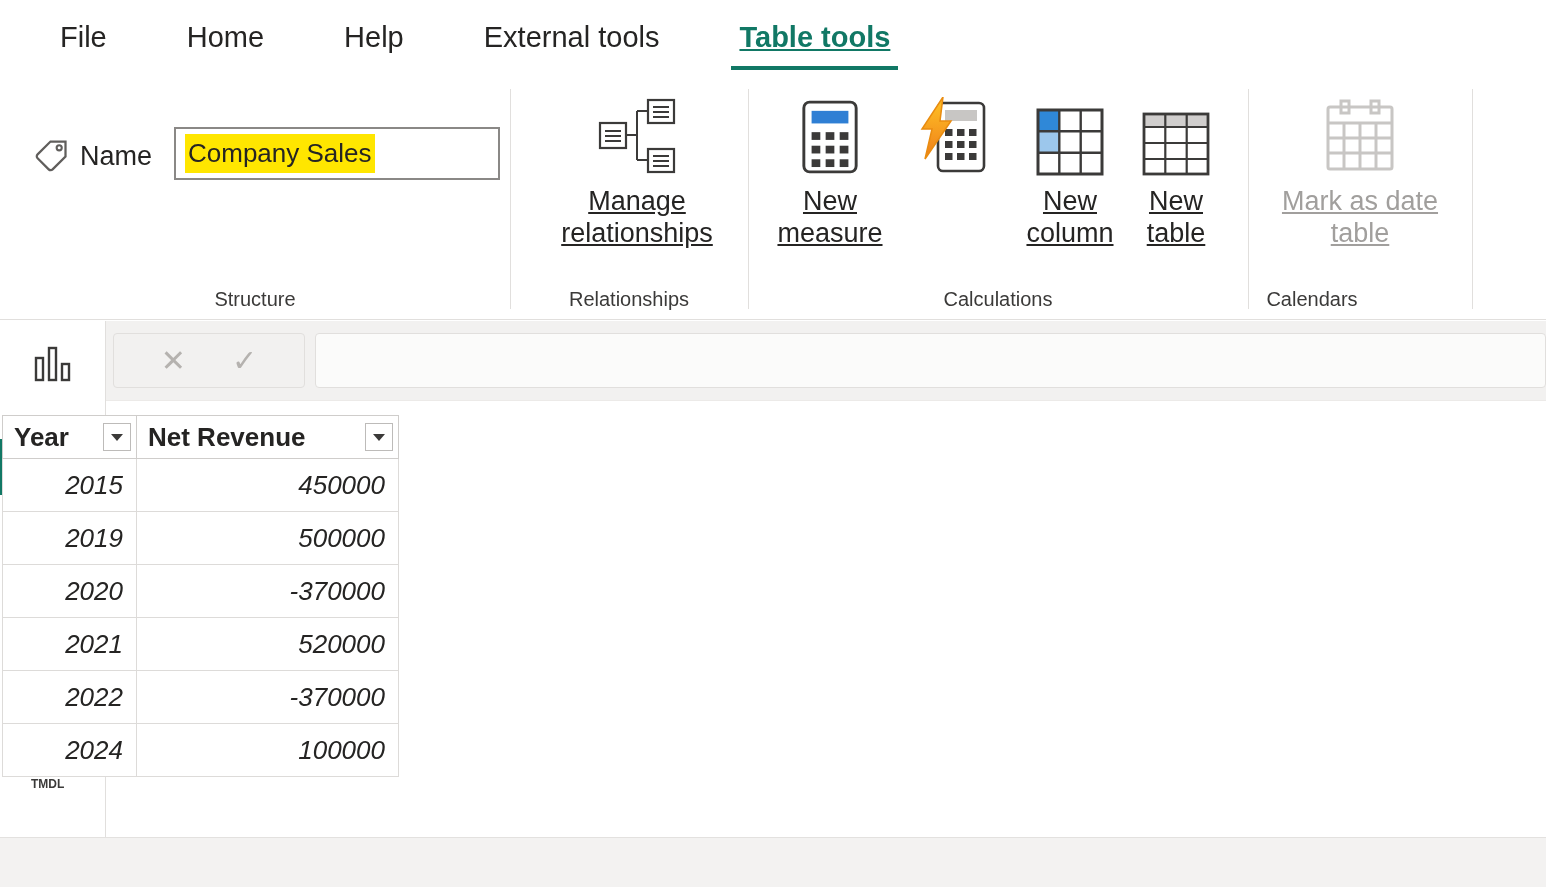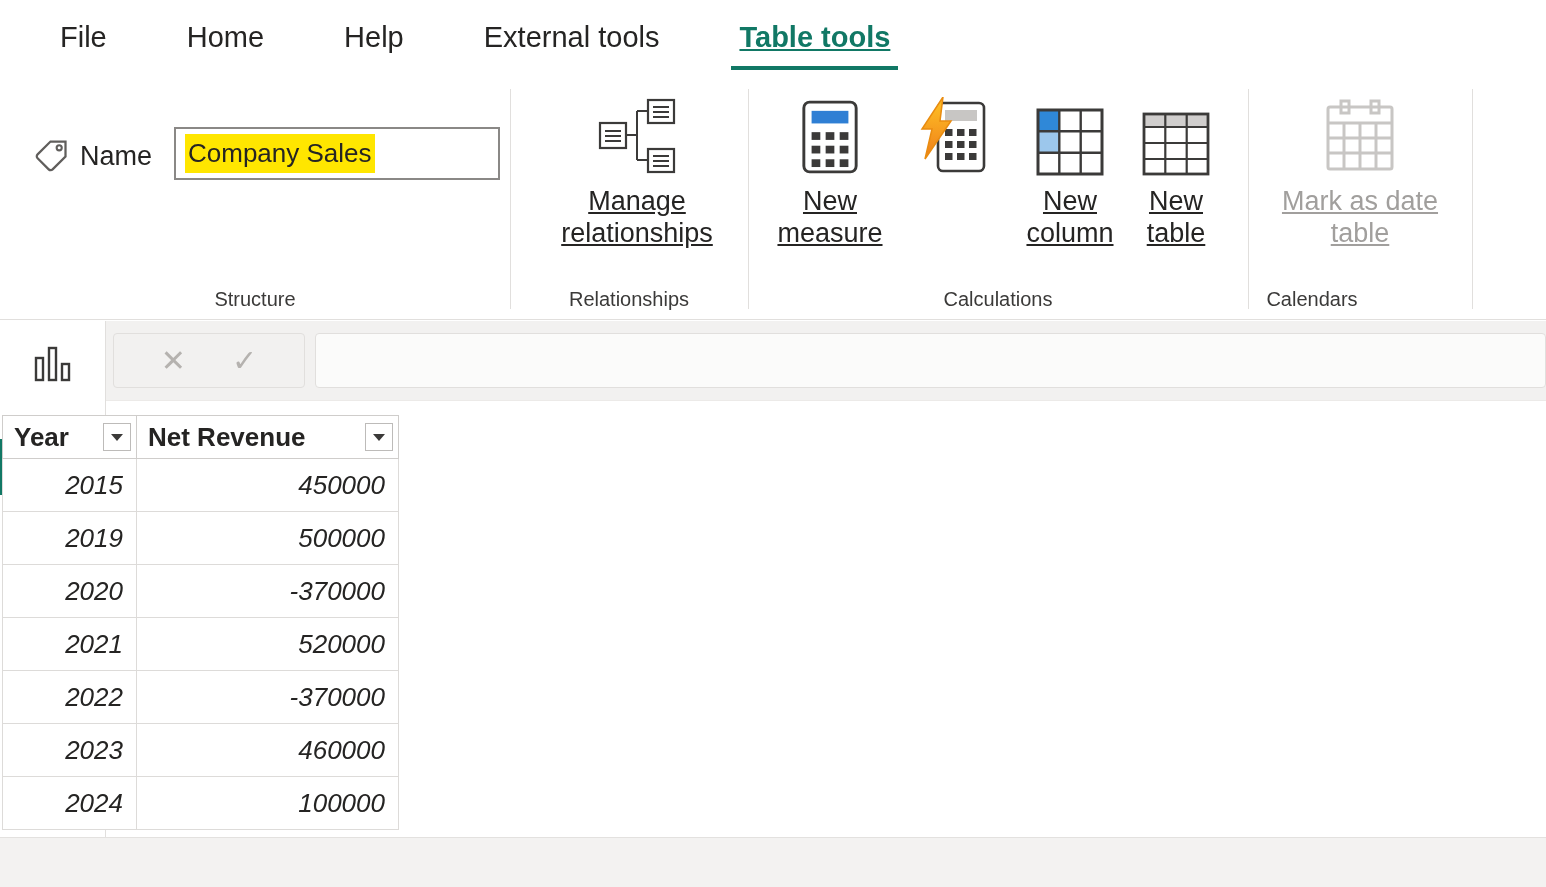--- a/index.html
+++ b/index.html
@@ -384,24 +384,20 @@
             </tr>
             <tr>
               <td>2021</td>
               <td>520000</td>
             </tr>
             <tr>
               <td>2022</td>
               <td>-370000</td>
             </tr>
             <tr>
-              <td>2023</td>
-              <td>460000</td>
-            </tr>
-            <tr>
               <td>2024</td>
               <td>100000</td>
             </tr>
           </tbody>
       </table>
     </div>
 
     <div class="bottom-strip"></div>
   </div>
 </div>

